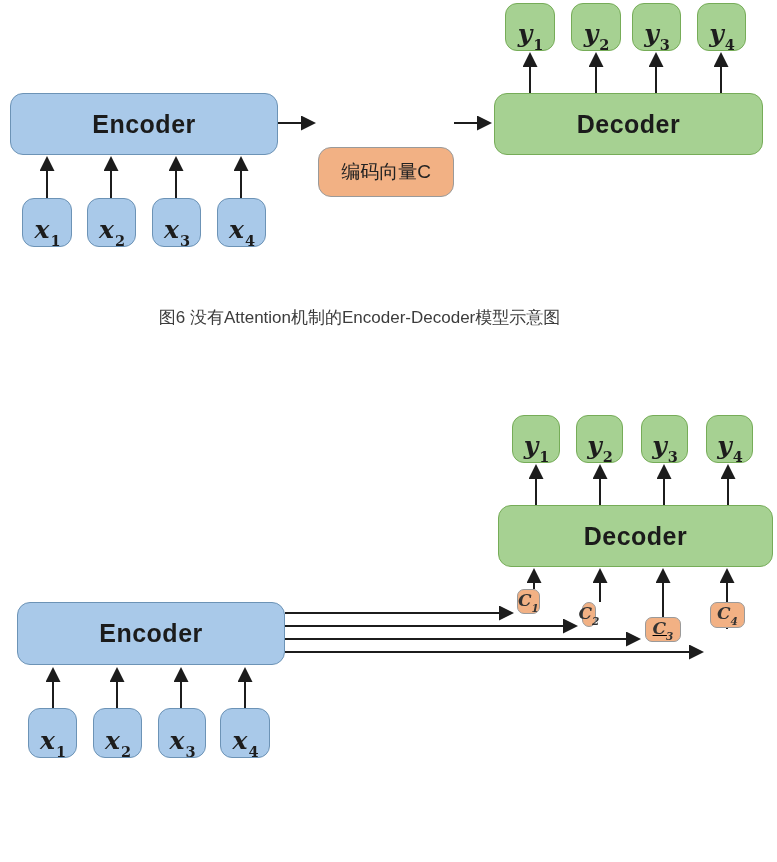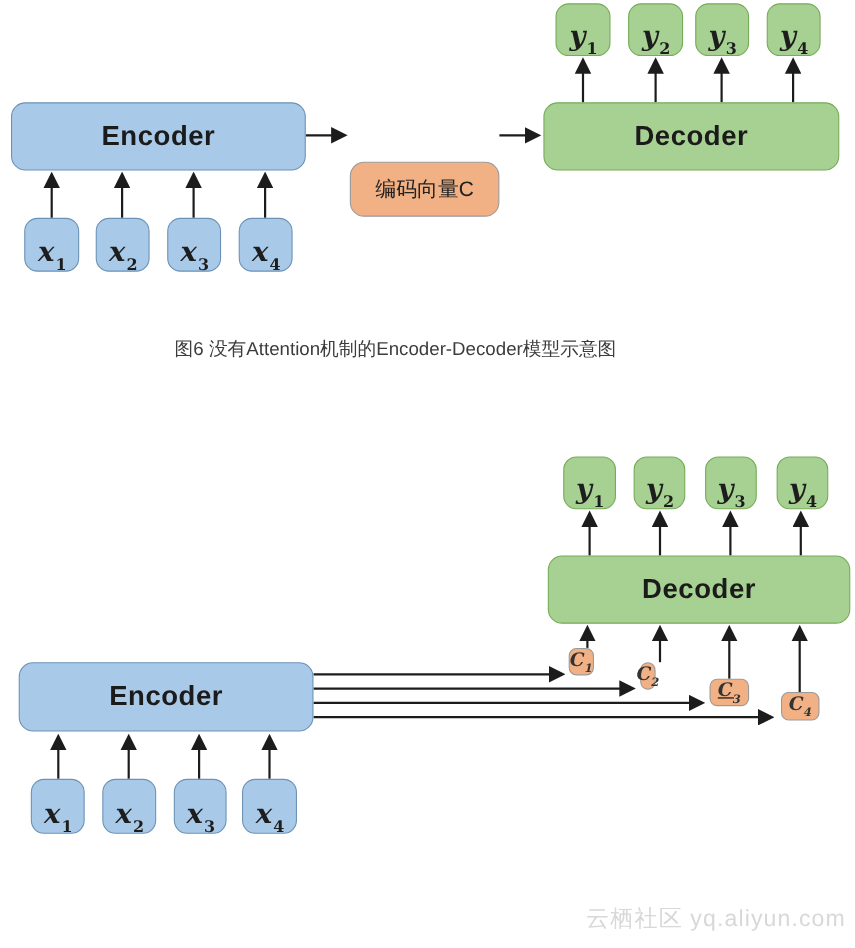--- a/index.html
+++ b/index.html
@@ -137,36 +137,35 @@
 
   <div class="box orange cnode" style="left:517px;top:589px;width:23px;height:25px;">
     <span class="math-c"><span>C</span><sub>1</sub></span>
   </div>
   <div class="box orange cnode" style="left:582px;top:602px;width:14px;height:25px;">
     <span class="math-c"><span>C</span><sub>2</sub></span>
   </div>
   <div class="box orange cnode" style="left:645px;top:617px;width:36px;height:25px;text-decoration:underline;">
     <span class="math-c"><span>C</span><sub>3</sub></span>
   </div>
-  <div class="box orange cnode" style="left:710px;top:629px;width:35px;height:26px;">
+  <div class="box orange cnode" style="left:710px;top:602px;width:35px;height:26px;">
     <span class="math-c"><span>C</span><sub>4</sub></span>
   </div>
 
   <div class="box blue big" style="left:17px;top:602px;width:268px;height:63px;">
     <span class="label-main">Encoder</span>
   </div>
 
   <div class="box blue node" style="left:28px;top:708px;width:49px;height:50px;">
     <span class="math"><span>x</span><sub>1</sub></span>
   </div>
   <div class="box blue node" style="left:93px;top:708px;width:49px;height:50px;">
     <span class="math"><span>x</span><sub>2</sub></span>
   </div>
   <div class="box blue node" style="left:158px;top:708px;width:48px;height:50px;">
     <span class="math"><span>x</span><sub>3</sub></span>
   </div>
   <div class="box blue node" style="left:220px;top:708px;width:50px;height:50px;">
     <span class="math"><span>x</span><sub>4</sub></span>
   </div>
 
-  <div class="watermark">云栖社区 yq.aliyun.com</div>
 
 </div>
 
 </body></html>

